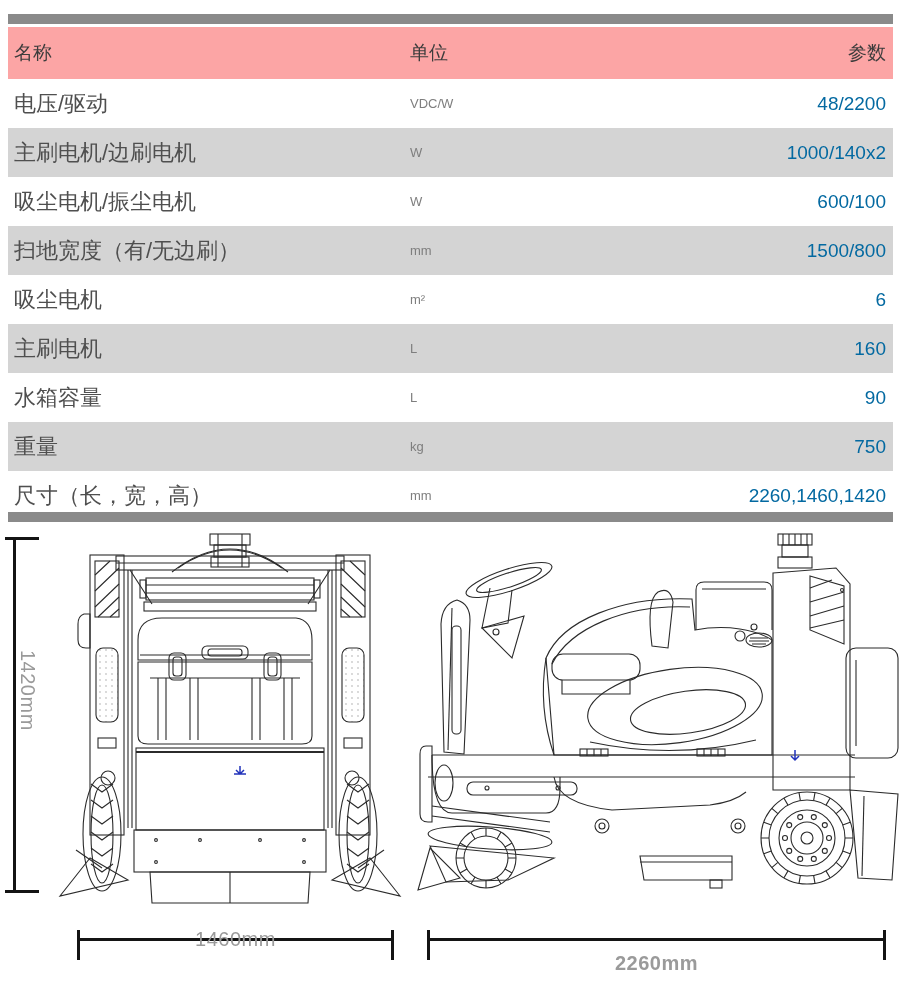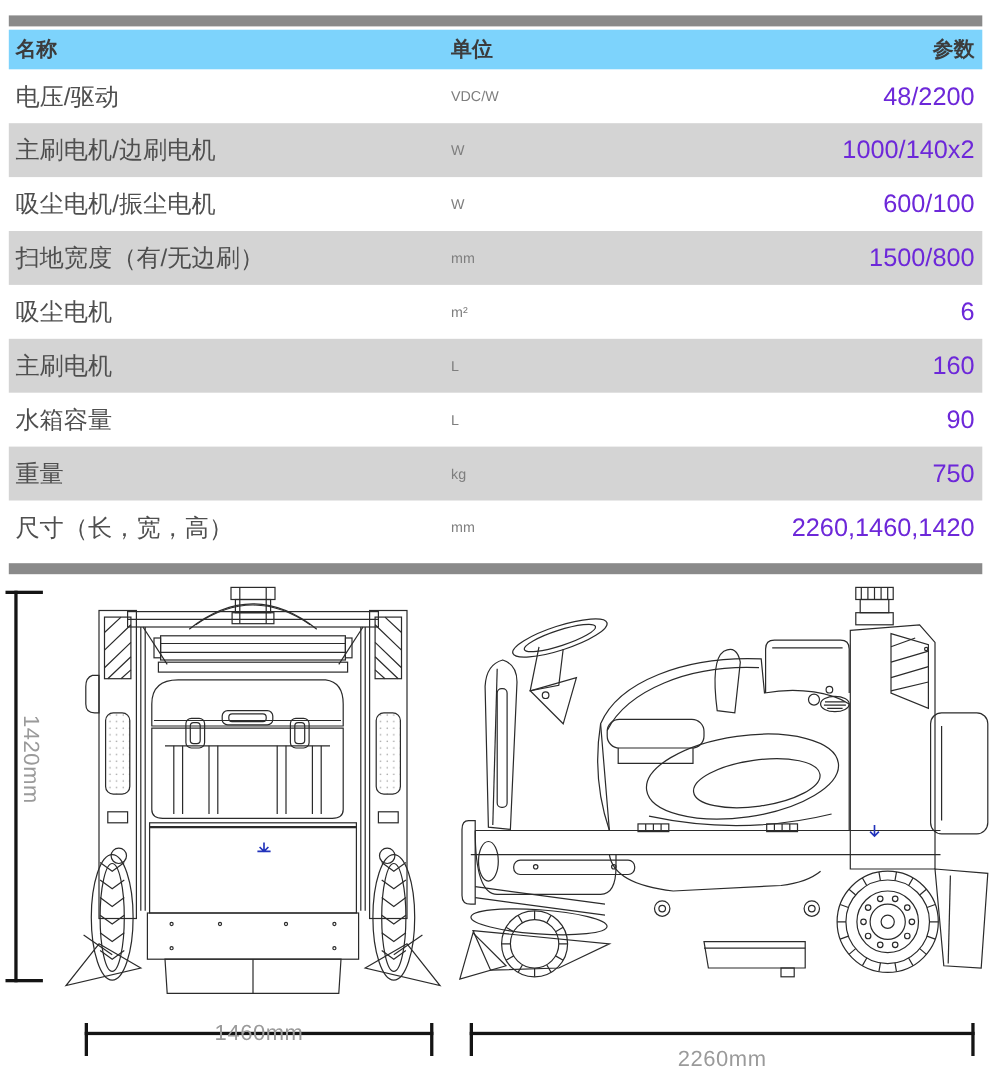--- a/index.html
+++ b/index.html
@@ -4,25 +4,25 @@
 <style>
   * { margin:0; padding:0; box-sizing:border-box; }
   html,body { width:901px; height:993px; background:#fff;
     font-family:"Liberation Sans", sans-serif; position:relative; overflow:hidden; }
 
   
   .bar { position:absolute; left:8px; width:885px; height:10px; background:#8a8a8a; }
   #spec-table { position:absolute; left:8px; top:27px; width:885px; }
   .trow { display:grid; grid-template-columns:396px 1fr auto; align-items:center;
           padding-left:6px; padding-right:7px; height:49px; }
-  .trow.head { height:36px; background:#7dd3fc; font-weight:bold; font-size:19px; color:#3c3c3c; }
+  .trow.head { height:52px; background:#fca5a5; font-weight:normal; font-size:19px; color:#3c3c3c; }
   .trow.alt  { background:#d4d4d4; }
   .cell-name  { font-size:22px; color:#4f4f4f; text-align:left; }
   .cell-unit  { font-size:13px; color:#7e7e7e; text-align:left; }
-  .cell-value { font-size:23px; color:#6d28d9; text-align:right; }
+  .cell-value { font-size:19px; color:#0369a1; text-align:right; }
   .trow.head .cell-name, .trow.head .cell-unit, .trow.head .cell-value { color:#3c3c3c; font-size:19px; }
 
   
   .dimline-h { position:absolute; height:3px; background:#141414; }
   .dimline-v { position:absolute; width:3px;  background:#141414; }
   .dimtick-h { position:absolute; height:3px; background:#141414; }
   .dimtick-v { position:absolute; width:3px;  background:#141414; }
   .dimlabel  { position:absolute; color:#9a9a9a; font-size:20px; letter-spacing:0.5px; }
   .dimlabel.vert { writing-mode:vertical-rl; }
 
@@ -292,13 +292,13 @@
 <div class="dimlabel vert" style="left:16px; top:650px;">1420mm</div>
 
 <div class="dimtick-v" style="left:77px; top:930px; height:30px;"></div>
 <div class="dimline-h" style="left:77px; top:938px; width:317px;"></div>
 <div class="dimtick-v" style="left:391px; top:930px; height:30px;"></div>
 <div class="dimlabel" style="left:77px; top:928px; width:317px; text-align:center;">1460mm</div>
 
 <div class="dimtick-v" style="left:427px; top:930px; height:30px;"></div>
 <div class="dimline-h" style="left:427px; top:938px; width:459px;"></div>
 <div class="dimtick-v" style="left:883px; top:930px; height:30px;"></div>
-<div class="dimlabel" style="left:427px; top:952px; width:459px; text-align:center;">2260mm</div>
+<div class="dimlabel" style="left:427px; top:952px; width:459px; text-align:center;font-weight:bold;">2260mm</div>
 
 </body></html>

